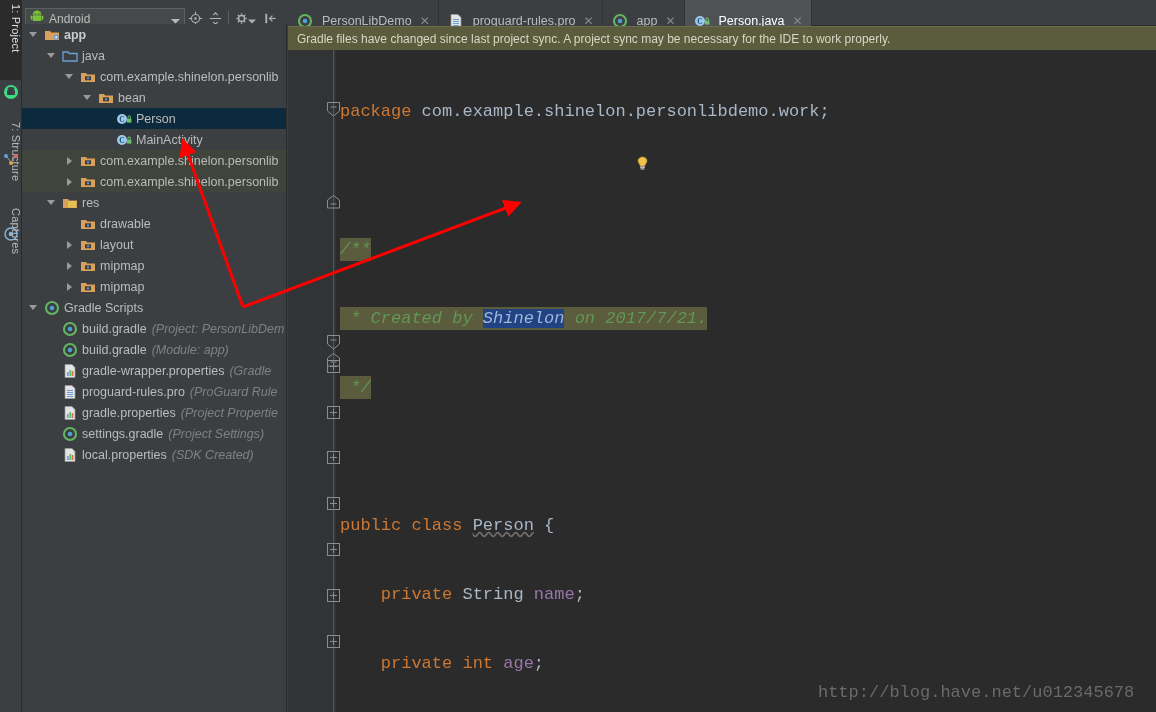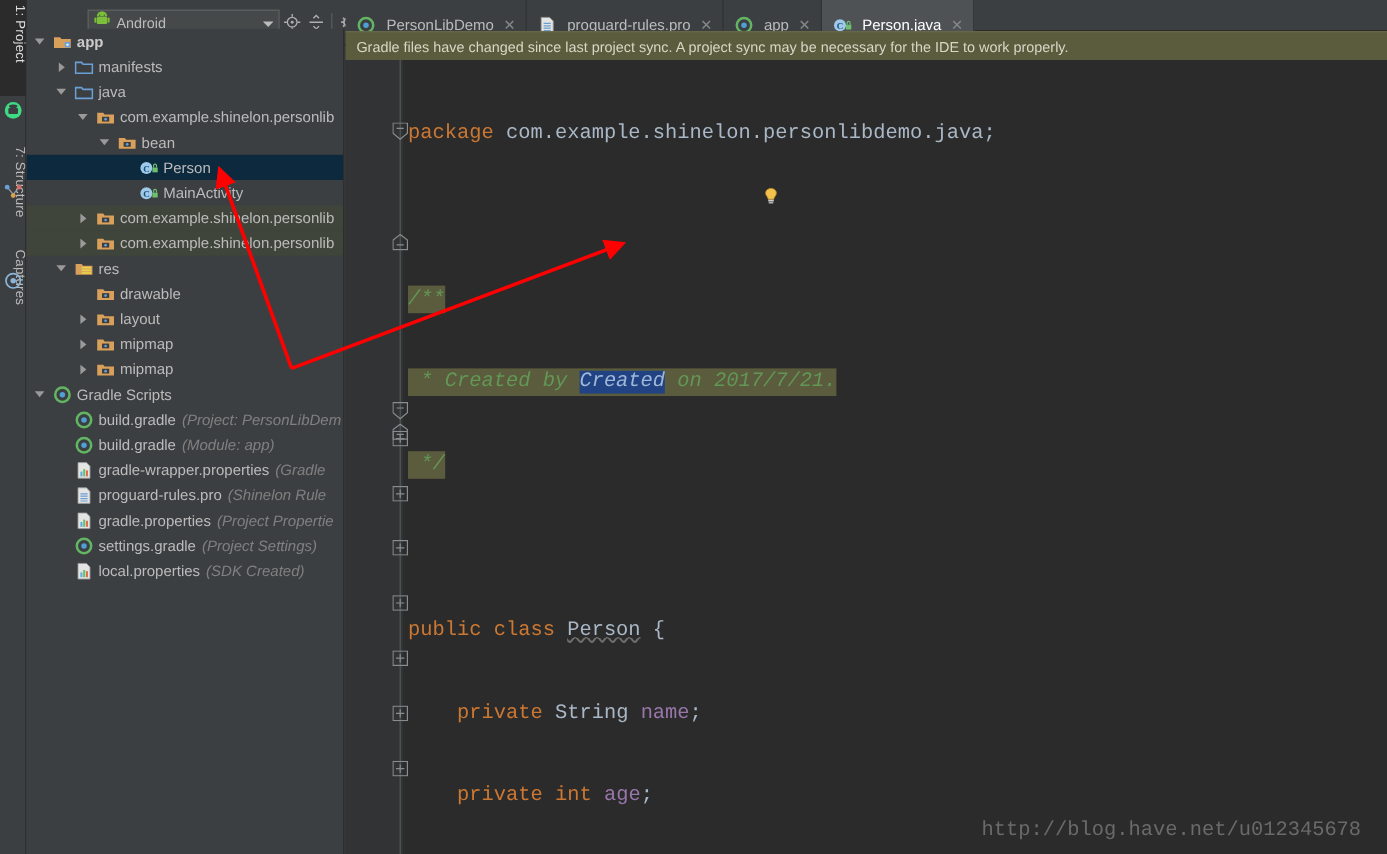--- a/index.html
+++ b/index.html
@@ -25,21 +25,20 @@
     text-align: left;
   }
   .vtab.active { background: #2b2b2b; color: #dedede; }
   .vicon { position: absolute; left: 3px; width: 16px; height: 16px; }
 
   
   .proj-toolbar {
     position: absolute; left: 22px; top: 0; width: 265px; height: 38px;
     background: #3c3f41; display: flex; align-items: center;
     border-bottom: 1px solid #2b2b2b;
-    margin-left: 48px;
   }
   .combo {
     display: flex; align-items: center; gap: 5px;
     width: 160px; height: 22px; padding: 0 4px;
     border: 1px solid #5e6060; background: #45494a;
     margin-left: 3px; position: relative;
   }
   .combo-label { font-size: 12px; color: #bbbbbb; flex: 1; }
   .tb-sep { width: 1px; height: 15px; background: #5a5d5e; margin: 0 3px; }
   .tbbtn { width: 20px; height: 20px; display: flex; align-items: center; justify-content: center; }
@@ -262,29 +261,20 @@
           <span style="width: 5px; flex: 0 0 auto;"></span>
           <svg width="16" height="16" viewBox="0 0 16 16" class="ico" style="margin-right: 4px; flex: 0 0 auto;">
             <path d="M1 4 H6 L7.2 5.5 H15 V13 H1 Z" fill="#d9a05b"></path>
             <rect x="10" y="8" width="4.5" height="4.5" fill="#6aa0d8"></rect>
             <rect x="11.4" y="9.4" width="1.7" height="1.7" fill="#ffffff"></rect>
           </svg>
           <span class="lbl bold">app</span>
         </div>
         <div class="row">
           <div style="width: 24px; flex: 0 0 auto;"></div>
-          <div class="arrow closed"></div>
-          <span style="width: 5px; flex: 0 0 auto;"></span>
-          <svg width="16" height="16" viewBox="0 0 16 16" class="ico" style="margin-right: 4px; flex: 0 0 auto;">
-            <path d="M1 4 H6 L7.2 5.5 H15 V13 H1 Z" fill="none" stroke="#6aa0d8" stroke-width="1.3"></path>
-          </svg>
-          <span class="lbl">manifests</span>
-        </div>
-        <div class="row">
-          <div style="width: 24px; flex: 0 0 auto;"></div>
           <div class="arrow open"></div>
           <span style="width: 5px; flex: 0 0 auto;"></span>
           <svg width="16" height="16" viewBox="0 0 16 16" class="ico" style="margin-right: 4px; flex: 0 0 auto;">
             <path d="M1 4 H6 L7.2 5.5 H15 V13 H1 Z" fill="none" stroke="#6aa0d8" stroke-width="1.3"></path>
           </svg>
           <span class="lbl">java</span>
         </div>
         <div class="row">
           <div style="width: 42px; flex: 0 0 auto;"></div>
           <div class="arrow open"></div>
@@ -459,21 +449,21 @@
           <div class="arrow "></div>
           <span style="width: 5px; flex: 0 0 auto;"></span>
           <svg width="16" height="16" viewBox="0 0 16 16" class="ico" style="margin-right: 4px; flex: 0 0 auto;">
             <path d="M3 1.5 H10 L13 4.5 V14.5 H3 Z" fill="#e4e4e4" stroke="#9a9a9a" stroke-width=".7"></path>
             <line x1="5" y1="6.5" x2="11" y2="6.5" stroke="#6a9fd0" stroke-width="1"></line>
             <line x1="5" y1="8.5" x2="11" y2="8.5" stroke="#6a9fd0" stroke-width="1"></line>
             <line x1="5" y1="10.5" x2="11" y2="10.5" stroke="#6a9fd0" stroke-width="1"></line>
             <line x1="5" y1="12.5" x2="11" y2="12.5" stroke="#6a9fd0" stroke-width="1"></line>
           </svg>
           <span class="lbl">proguard-rules.pro</span>
-          <span class="sub">(Shinelon Rule</span>
+          <span class="sub">(ProGuard Rule</span>
         </div>
         <div class="row">
           <div style="width: 24px; flex: 0 0 auto;"></div>
           <div class="arrow "></div>
           <span style="width: 5px; flex: 0 0 auto;"></span>
           <svg width="16" height="16" viewBox="0 0 16 16" class="ico" style="margin-right: 4px; flex: 0 0 auto;">
             <path d="M3 1.5 H10 L13 4.5 V14.5 H3 Z" fill="#e4e4e4" stroke="#9a9a9a" stroke-width=".7"></path>
             <rect x="5" y="9" width="1.7" height="4" fill="#5fa8e0"></rect>
             <rect x="7.3" y="7" width="1.7" height="6" fill="#63c463"></rect>
             <rect x="9.6" y="8" width="1.7" height="5" fill="#e06a4a"></rect>
@@ -623,24 +613,24 @@
 
     <div class="bulb">
       <svg width="15" height="16" viewBox="0 0 15 16">
         <path d="M7.5 1 C4.5 1 3 3 3 5 C3 7 5 8 5.2 10 H9.8 C10 8 12 7 12 5 C12 3 10.5 1 7.5 1 Z" fill="#f2c14e" stroke="#b38b22" stroke-width=".7"></path>
         <rect x="5.2" y="10.4" width="4.6" height="1.5" fill="#cfcfcf"></rect>
         <rect x="5.6" y="12.2" width="3.8" height="1.4" fill="#b0b0b0"></rect>
       </svg>
     </div>
 
     <div class="code">
-      <div class="ln"><span class="kw">package</span><span class="pkg"> com.example.shinelon.personlibdemo.java;</span></div>
+      <div class="ln"><span class="kw">package</span><span class="pkg"> com.example.shinelon.personlibdemo.work;</span></div>
       <div class="ln"> </div>
       <div class="ln"><span class="cmt cmtline">/**</span></div>
-      <div class="ln"><span class="cmt cmtline"><span> * Created by </span><span class="selhl">Created</span><span> on 2017/7/21.</span></span></div>
+      <div class="ln"><span class="cmt cmtline"><span> * Created by </span><span class="selhl">Shinelon</span><span> on 2017/7/21.</span></span></div>
       <div class="ln"><span class="cmt cmtline"> */</span></div>
       <div class="ln"> </div>
       <div class="ln"><span class="kw">public class </span><span class="cls">Person</span><span class="pl"> {</span></div>
       <div class="ln">    <span class="kw">private</span> <span class="pl">String</span> <span class="fld">name</span><span class="pl">;</span></div>
       <div class="ln">    <span class="kw">private</span> <span class="kw">int</span> <span class="fld">age</span><span class="pl">;</span></div>
       
       
       
       
       

